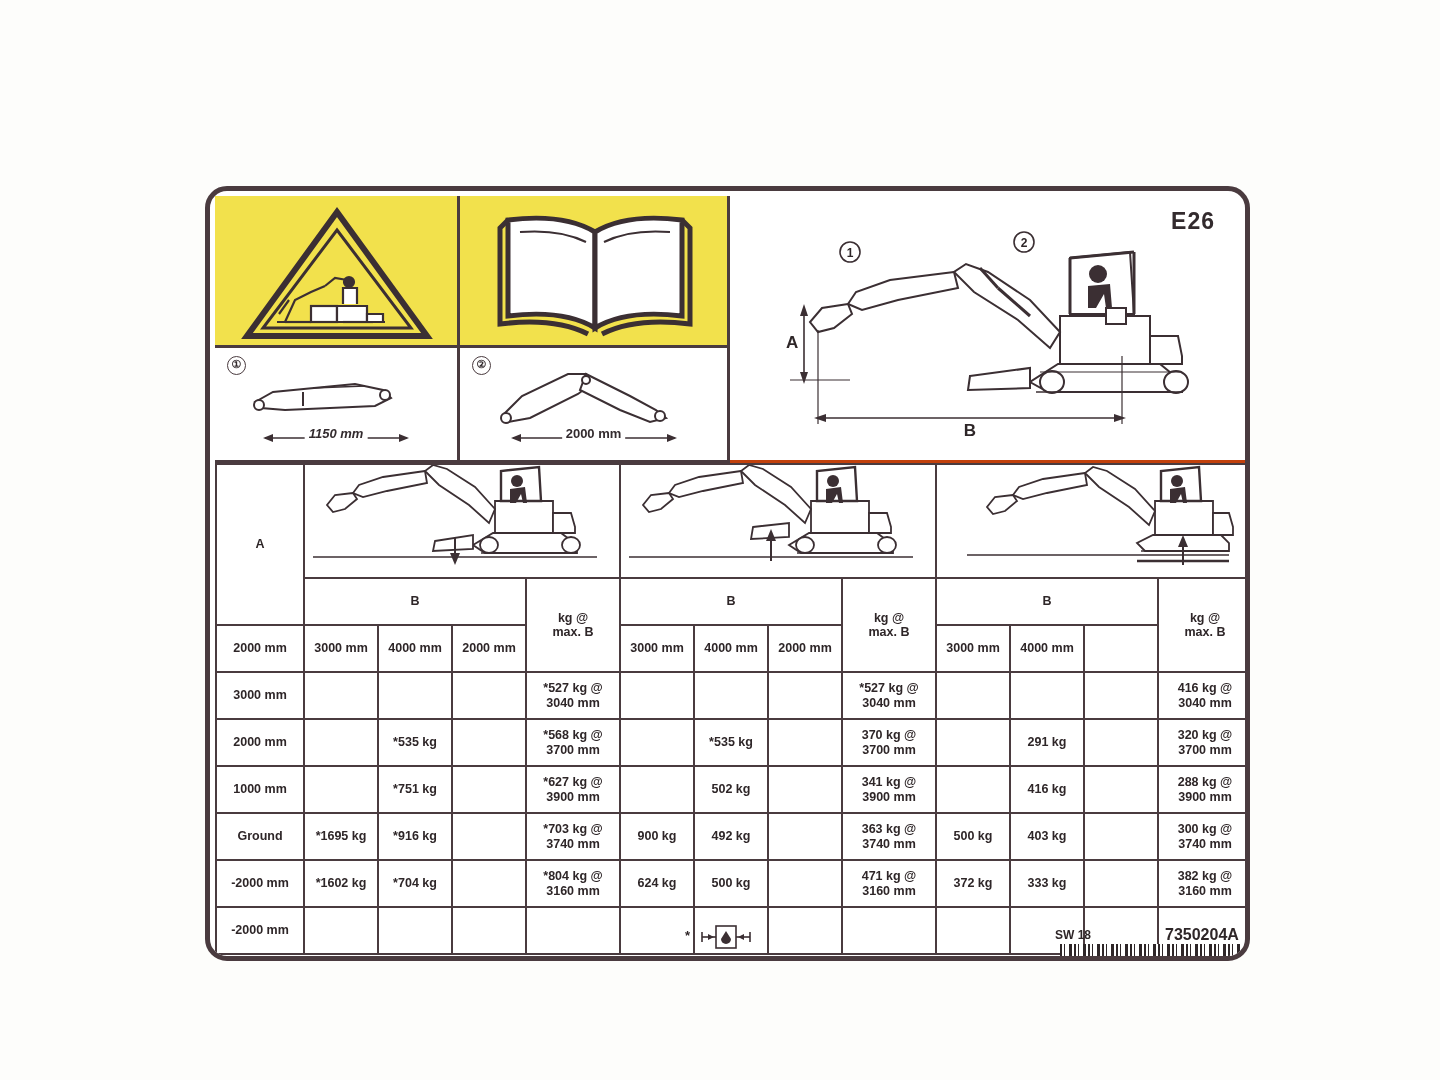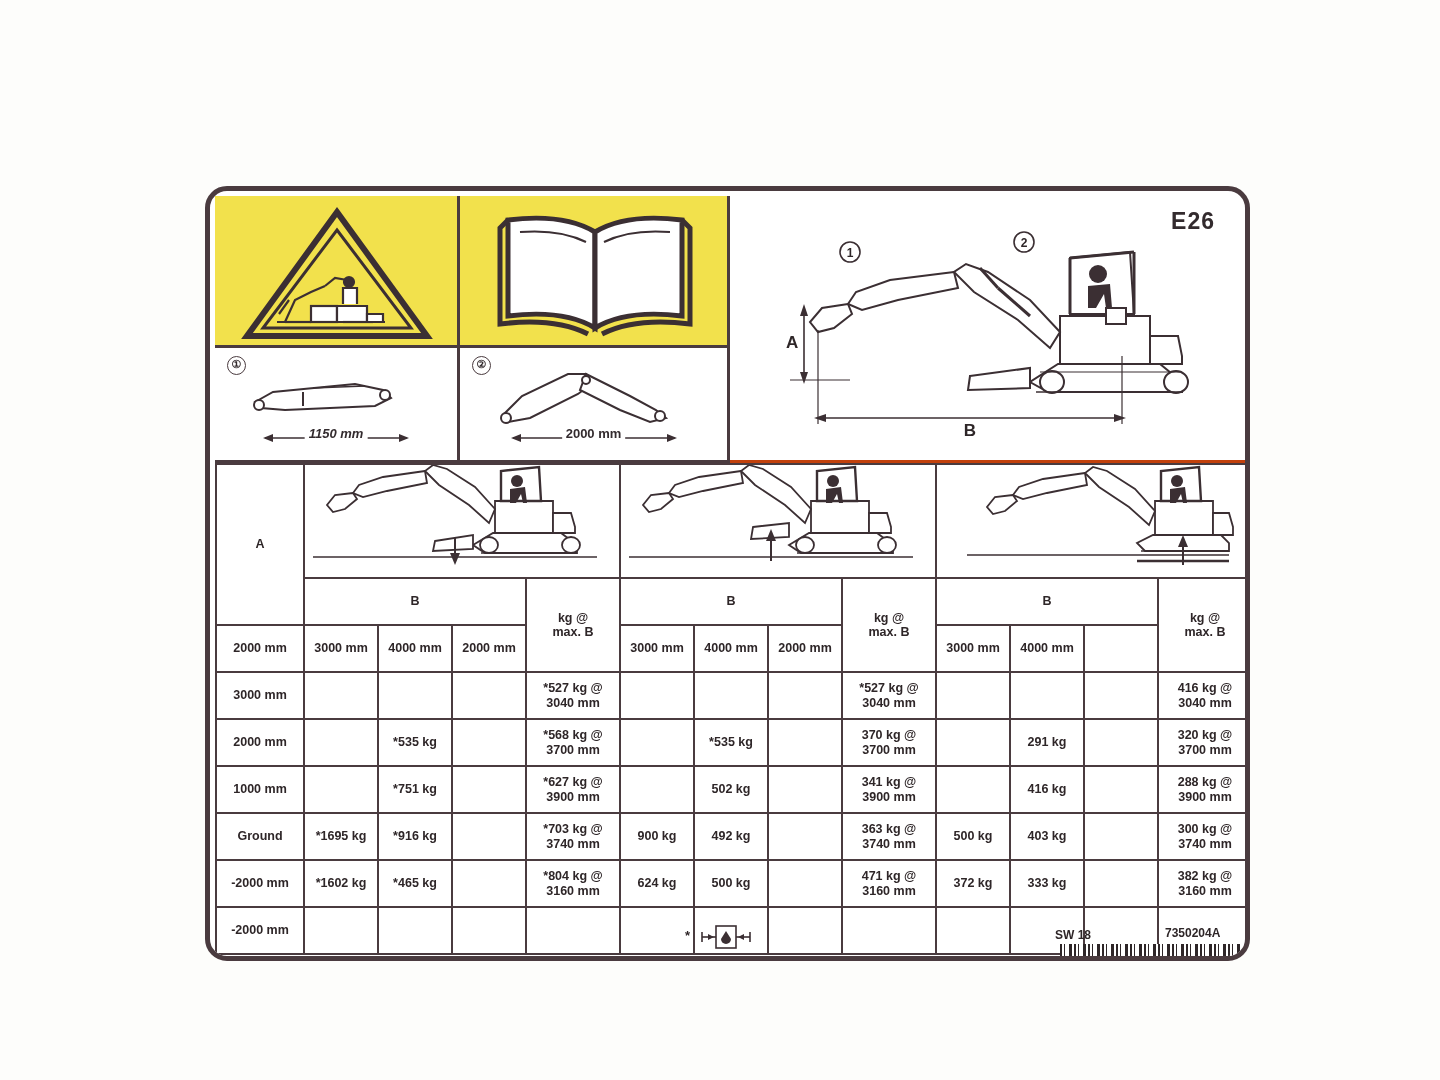--- a/index.html
+++ b/index.html
@@ -147,21 +147,21 @@
   .sw-label {
     position: absolute;
     left: 840px; top: 6px;
     font-size: 12px;
     font-weight: bold;
     color: #2e2628;
   }
   .part-num {
     position: absolute;
     left: 950px; top: 4px;
-    font-size: 12px;
+    font-size: 16px;
     font-weight: bold;
     color: #2e2628;
   }
   .barcode {
     position: absolute;
     left: 845px;
     top: 22px;
     width: 180px;
     height: 14px;
     background: repeating-linear-gradient(to right,
@@ -503,21 +503,21 @@
             <td></td>
             <td>363 kg @<br>3740 mm</td>
             <td>500 kg</td>
             <td>403 kg</td>
             <td></td>
             <td>300 kg @<br>3740 mm</td>
           </tr>
           <tr>
             <td>-2000 mm</td>
             <td>*1602 kg</td>
-            <td>*465 kg</td>
+            <td>*704 kg</td>
             <td></td>
             <td>*804 kg @<br>3160 mm</td>
             <td>624 kg</td>
             <td>500 kg</td>
             <td></td>
             <td>471 kg @<br>3160 mm</td>
             <td>372 kg</td>
             <td>333 kg</td>
             <td></td>
             <td>382 kg @<br>3160 mm</td>

